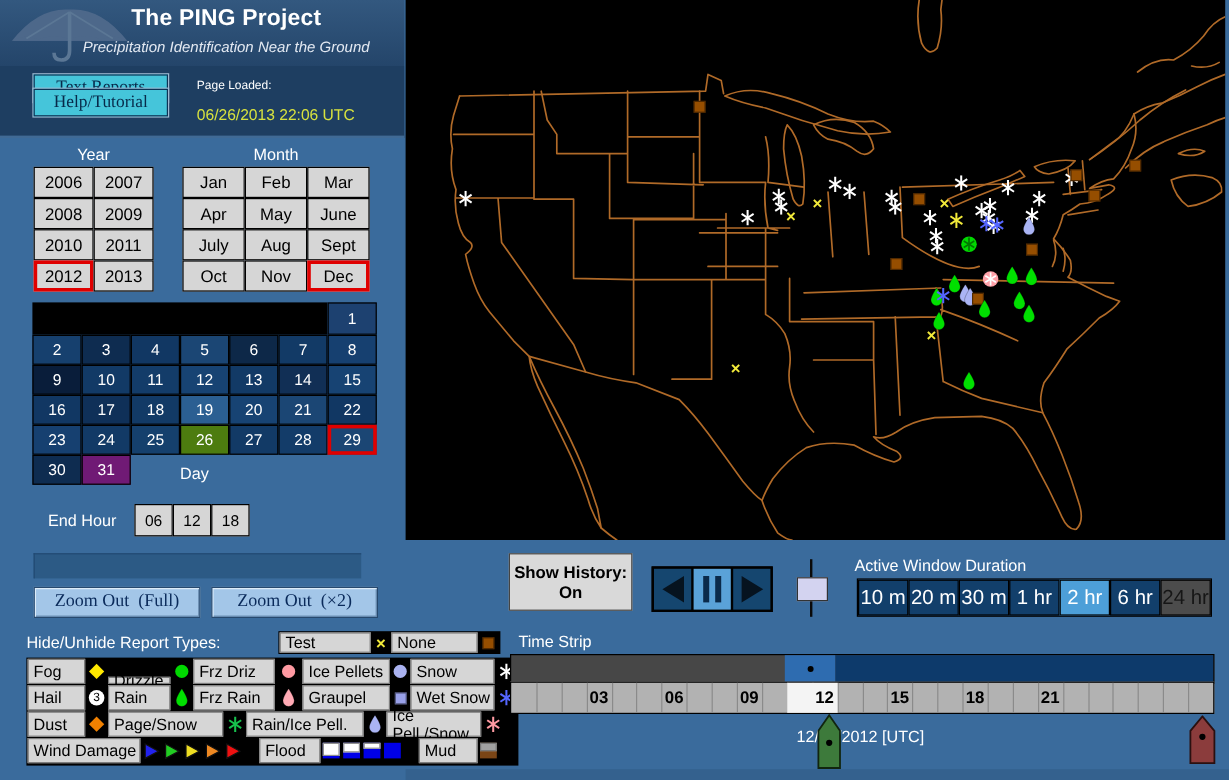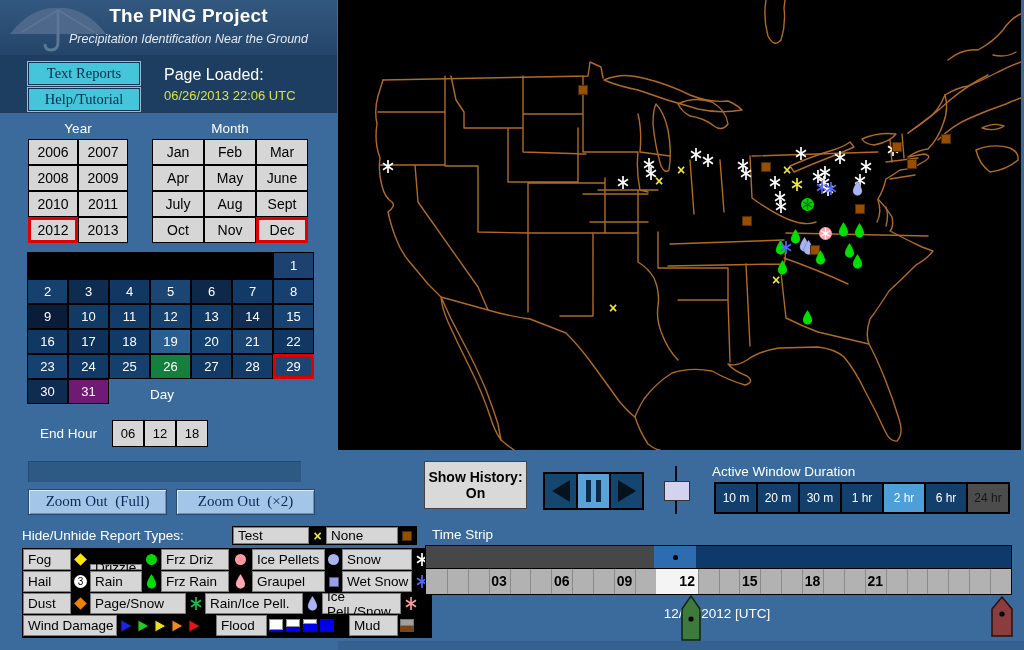--- a/index.html
+++ b/index.html
@@ -11,21 +11,21 @@
     background:linear-gradient(#33587f,#24456a);}
   #page-title{left:40px;top:5px;width:297px;text-align:center;color:#fff;
     font-size:19px;font-weight:bold;letter-spacing:.2px;}
   #page-subtitle{left:40px;top:32px;width:297px;text-align:center;color:#e3e9f2;
     font-size:12.5px;font-style:italic;}
   #header-band{left:0;top:55px;width:337px;height:58px;background:#1e3e61;
     border-bottom:2px solid #406a95;}
   .cyanbtn{left:28px;width:110px;height:21px;background:#45c5da;color:#072a4a;
     font-family:"Liberation Serif",serif;font-size:14.5px;text-align:center;line-height:20px;
     border:1px solid #0c3355;box-shadow:0 0 0 1px #9fb9d2;cursor:pointer;}
-  #page-loaded-label{left:164px;top:66px;color:#fff;font-size:16px;}
+  #page-loaded-label{left:164px;top:66px;color:#fff;font-size:10px;}
   #page-loaded-value{left:164px;top:88px;color:#d8e23e;font-size:13px;}
   
   .seclabel{color:#fff;font-size:13.5px;}
   .grid{display:grid;}
   .gcell{background:#d6d6d6;border:1px solid #000;color:#000;font-size:14px;
     display:flex;align-items:center;justify-content:center;cursor:pointer;}
   .gcell.sel{border:3px solid #e00000;}
   
   #calendar-grid{left:27px;top:252px;display:grid;grid-template-columns:repeat(7,41px);
     grid-template-rows:27px 25px 25px 25px 25px 25px;}
@@ -69,21 +69,21 @@
     border-right:18px solid #06131f;}
   .tri-r{width:0;height:0;border-top:11px solid transparent;border-bottom:11px solid transparent;
     border-left:18px solid #06131f;}
   .pause{display:flex;} .pause div{width:5px;height:22px;background:#0a2a4a;margin:0 2.5px;}
   #slider-track{left:675px;top:466px;width:2px;height:48px;background:#0a0a0a;}
   #slider-handle{left:664px;top:481px;width:24px;height:18px;background:#d3d3f0;
     border:1px solid #333;cursor:pointer;}
   #awd-label{left:712px;top:464px;}
   #awd-row{left:714px;top:482px;display:flex;border:1px solid #000;}
   .awd{width:40px;height:28px;background:#123f6b;border:1px solid #000;color:#fff;
-    font-size:12px;display:flex;align-items:center;justify-content:center;cursor:pointer;}
+    font-size:17px;display:flex;align-items:center;justify-content:center;cursor:pointer;}
   .awd.sel{background:#4d9fd8;}
   .awd.dis{background:#4c4c4c;color:#161616;cursor:default;}
   
   #time-strip-label{left:432px;top:527px;}
   #strip-top{left:425px;top:545px;width:585px;height:23px;background:#474747;
     border:1px solid #000;}
   #strip-active{position:absolute;left:228px;top:0;width:42px;height:23px;background:#2e6cb0;}
   #strip-rest{position:absolute;left:270px;top:0;width:315px;height:23px;background:#0d3a6b;}
   #strip-dot{position:absolute;left:19px;top:9px;width:5px;height:5px;border-radius:50%;background:#000;}
   #strip-hours{left:425px;top:568px;width:585px;height:25px;background:#b2b2b2;
@@ -107,21 +107,21 @@
       <path d="M56,8 L56,40 Q56,48 49,48 Q43,48 43,42" stroke="#5b7795"></path>
       <path d="M56,8 L20,30 M56,8 L92,30" stroke-width="1.5" stroke="#5b7795"></path>
     </g>
   </svg>
   <div id="page-subtitle" class="abs">Precipitation Identification Near the Ground</div>
   <div id="page-title" class="abs">The PING Project</div>
 </div>
 
 <div id="header-band" class="abs">
   <div class="abs cyanbtn" style="top:7px">Text Reports</div>
-  <div class="abs cyanbtn" style="top:33px">Help/Tutorial</div>
+  <div class="abs cyanbtn" style="top:19px">Help/Tutorial</div>
 </div>
 <div id="page-loaded-label" class="abs">Page Loaded:</div>
 <div id="page-loaded-value" class="abs">06/26/2013 22:06 UTC</div>
 
 <div class="abs seclabel" style="left:28px;top:121px;width:100px;text-align:center">Year</div>
 <div id="year-grid" class="abs grid" style="left:28px;top:139px;grid-template-columns:50px 50px;grid-auto-rows:26px">
     <div class="gcell">2006</div>
     <div class="gcell">2007</div>
     <div class="gcell">2008</div>
     <div class="gcell">2009</div>
@@ -167,21 +167,21 @@
     <div class="dcell" style="background: rgb(17, 55, 99);">16</div>
     <div class="dcell" style="background: rgb(15, 48, 88);">17</div>
     <div class="dcell" style="background: rgb(18, 58, 102);">18</div>
     <div class="dcell" style="background: rgb(43, 95, 146);">19</div>
     <div class="dcell" style="background: rgb(23, 67, 115);">20</div>
     <div class="dcell" style="background: rgb(27, 70, 116);">21</div>
     <div class="dcell" style="background: rgb(17, 55, 99);">22</div>
     <div class="dcell" style="background: rgb(22, 64, 112);">23</div>
     <div class="dcell" style="background: rgb(18, 58, 102);">24</div>
     <div class="dcell" style="background: rgb(21, 64, 109);">25</div>
-    <div class="dcell" style="background: #15803d;">26</div>
+    <div class="dcell" style="background: #4d7c0f;">26</div>
     <div class="dcell" style="background: rgb(18, 58, 102);">27</div>
     <div class="dcell" style="background: rgb(19, 60, 105);">28</div>
     <div class="dcell selred" style="background: rgb(27, 70, 116);">29</div>
     <div class="dcell" style="background: rgb(14, 44, 80);">30</div>
     <div class="dcell" style="background: #701a75;">31</div>
   </div>
 <div id="day-section-label" class="abs seclabel">Day</div>
 
 <div class="abs seclabel" style="left:40px;top:426px">End Hour</div>
 <div id="end-hour-row" class="abs">

